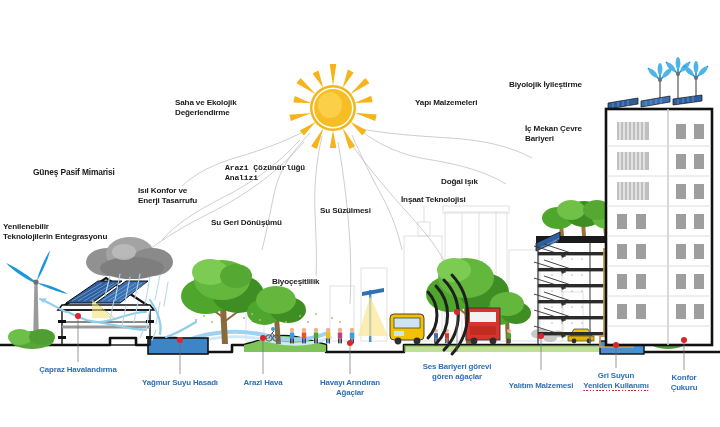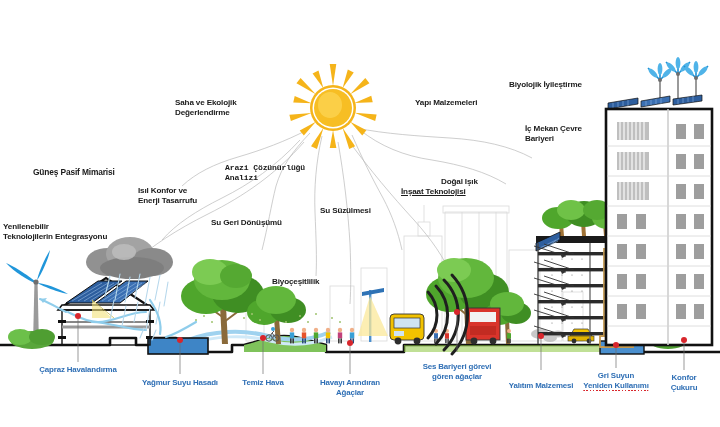--- a/index.html
+++ b/index.html
@@ -639,29 +639,29 @@
 Analizi</div>
       <div class="lbl" style="left: 138px; top: 186px;">Isıl Konfor ve
 Enerji Tasarrufu</div>
       <div class="lbl" style="left: 163px; top: 218px; padding-left: 48px;">Su Geri Dönüşümü</div>
       <div class="lbl" style="left: 3px; top: 222px;">Yenilenebilir
 Teknolojilerin Entegrasyonu</div>
       <div class="lbl" style="left: 320px; top: 206px;">Su Süzülmesi</div>
       <div class="lbl" style="left: 272px; top: 277px;">Biyoçeşitlilik</div>
       <div class="lbl" style="left: 415px; top: 98px;">Yapı Malzemeleri</div>
       <div class="lbl" style="left: 441px; top: 145px; margin-top: 32px;">Doğal Işık</div>
-      <div class="lbl" style="left: 401px; top: 187px; text-decoration: underline;">İnşaat Teknolojisi</div>
+      <div class="lbl" style="left: 401px; top: 195px;">İnşaat Teknolojisi</div>
       <div class="lbl" style="left: 509px; top: 80px;">Biyolojik İyileştirme</div>
       <div class="lbl" style="left: 525px; top: 124px;">İç Mekan Çevre
 Bariyeri</div>
     </div>
   <div id="bottom-labels">
       <div class="lbl blue ctr" style="left: 78px; top: 365px;">Çapraz Havalandırma</div>
       <div class="lbl blue ctr" style="left: 180px; top: 378px;">Yağmur Suyu Hasadı</div>
-      <div class="lbl blue ctr" style="left: 263px; top: 378px;">Temiz Hava</div>
+      <div class="lbl blue ctr" style="left: 263px; top: 378px;">Arazi Hava</div>
       <div class="lbl blue ctr" style="left: 350px; top: 378px;">Havayı Arındıran
 Ağaçlar</div>
       <div class="lbl blue ctr" style="left: 457px; top: 362px;">Ses Bariyeri görevi
 gören ağaçlar</div>
       <div class="lbl blue ctr" style="left: 541px; top: 373px; margin-top: 8px;">Yalıtım Malzemesi</div>
       <div class="lbl blue ctr sq-underline" style="left: 616px; top: 371px;">Gri Suyun
 Yeniden Kullanımı</div>
       <div class="lbl blue ctr" style="left: 684px; top: 373px;">Konfor Çukuru</div>
     </div>
 

